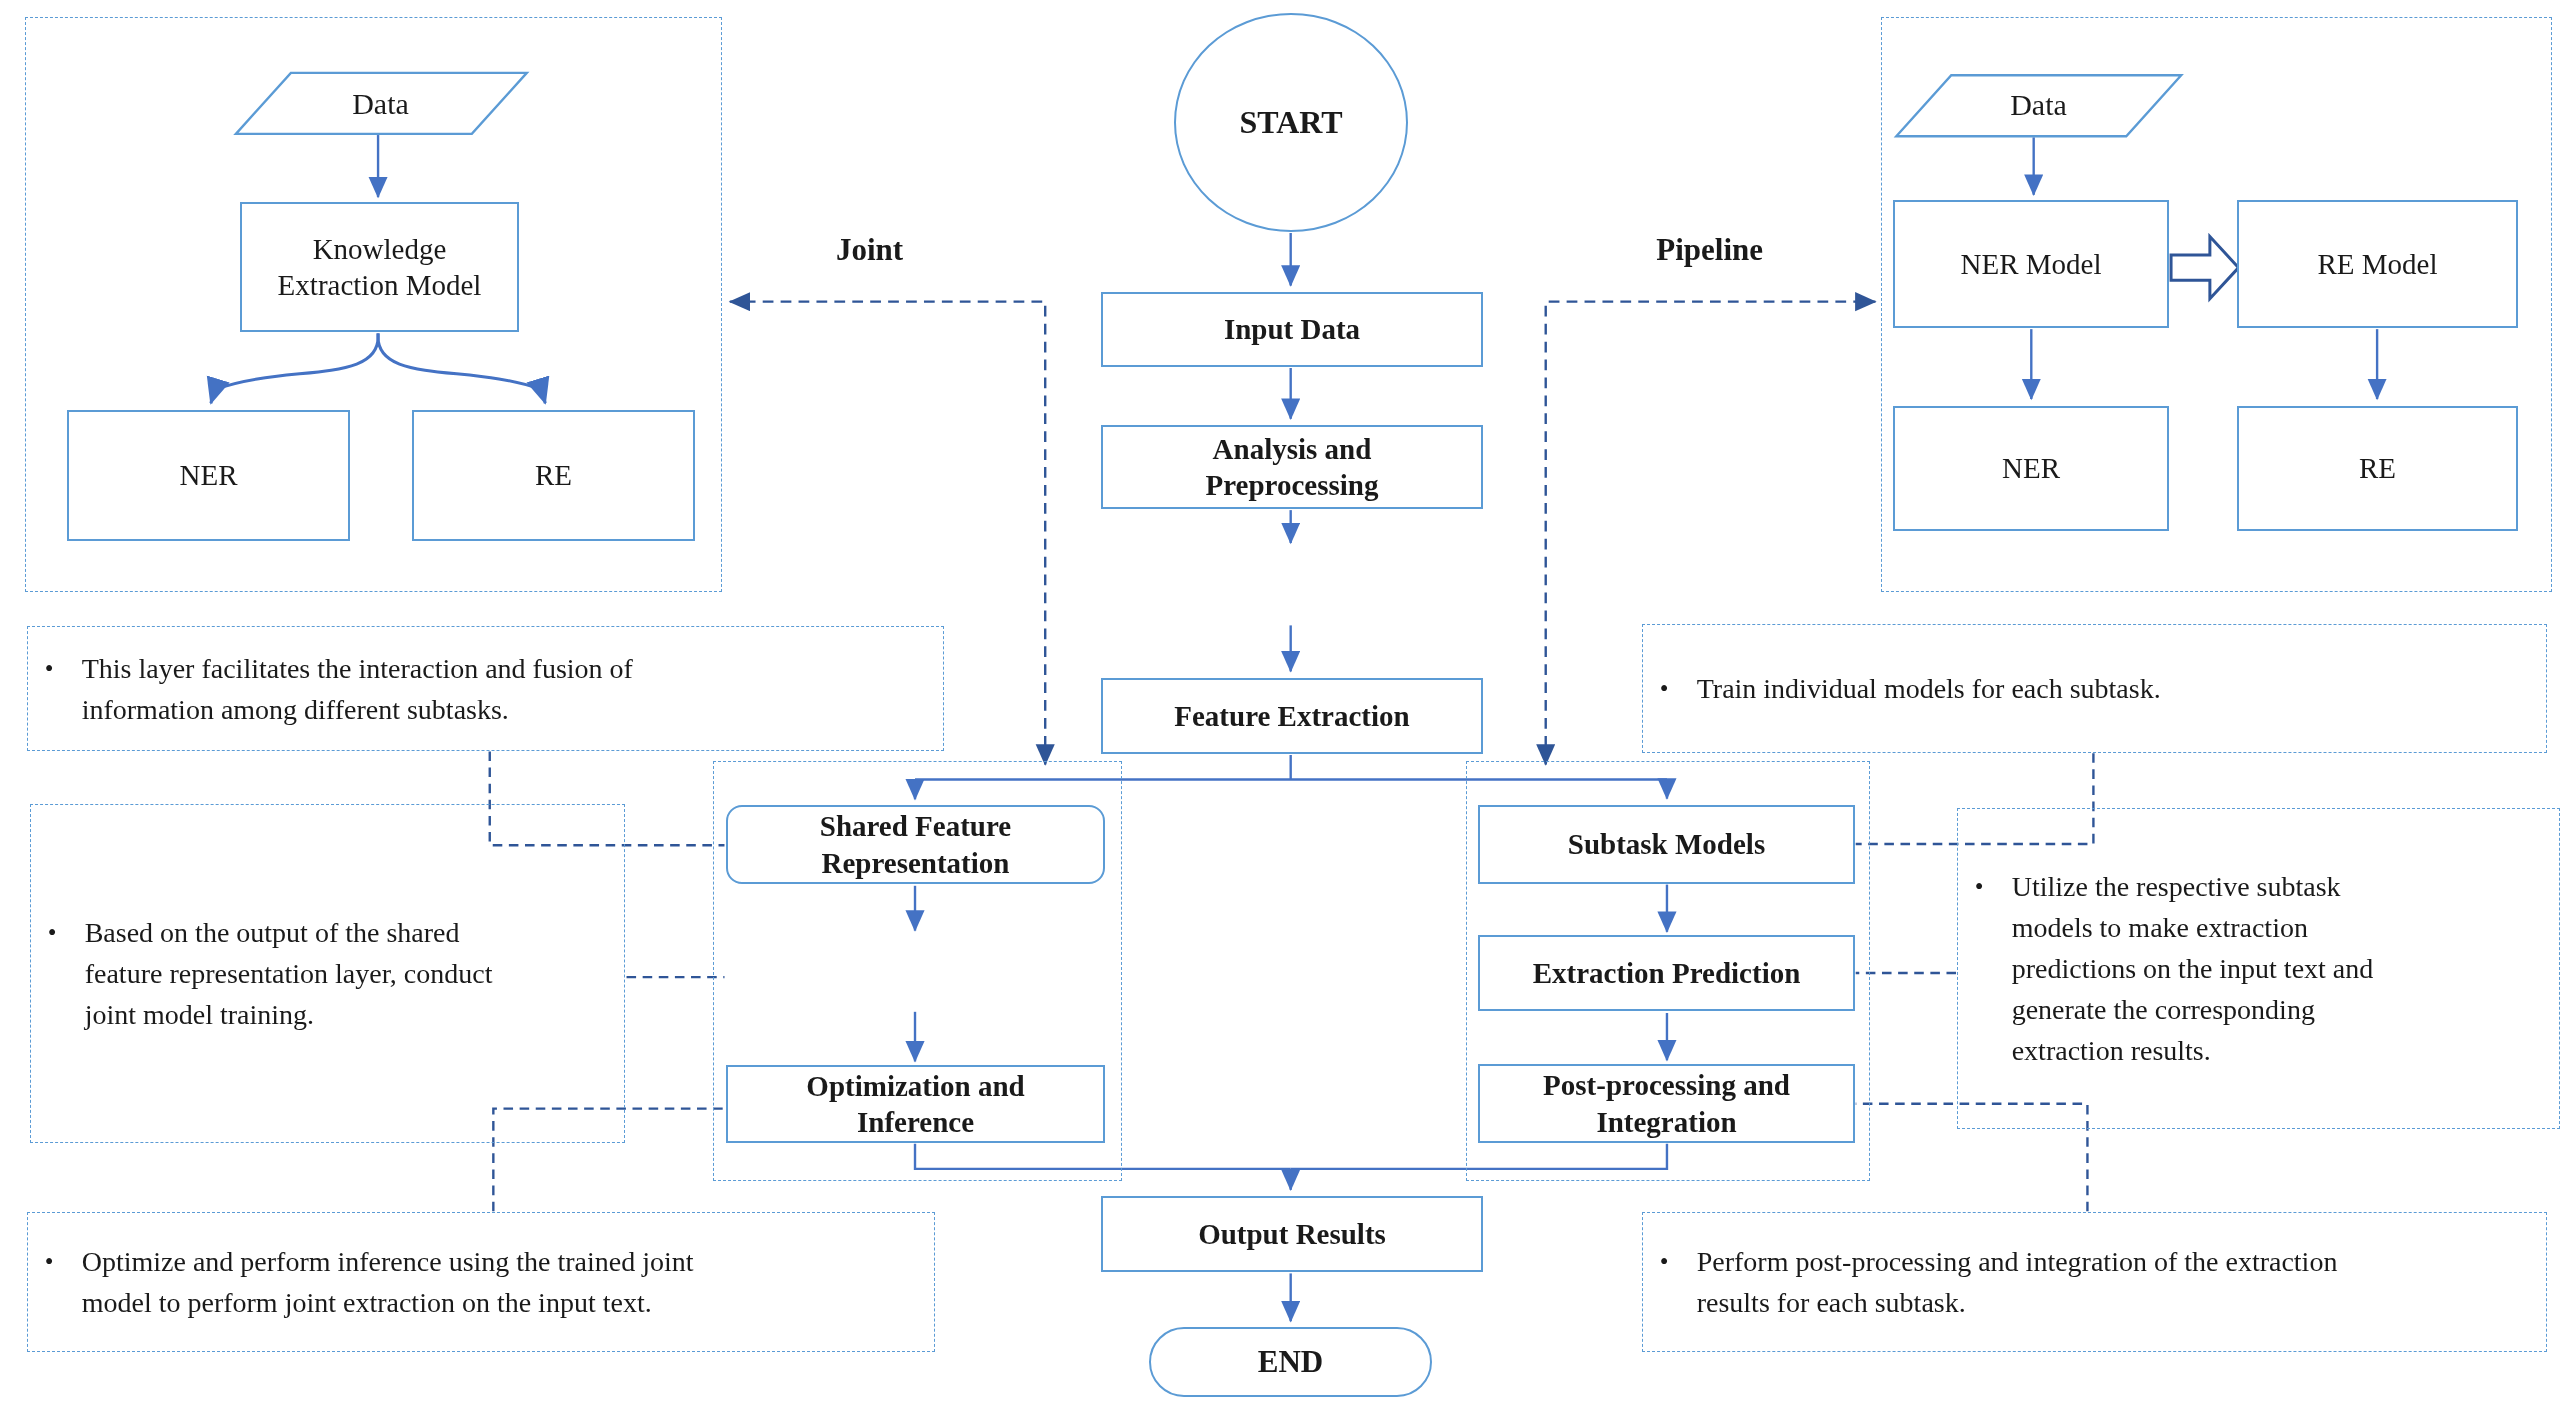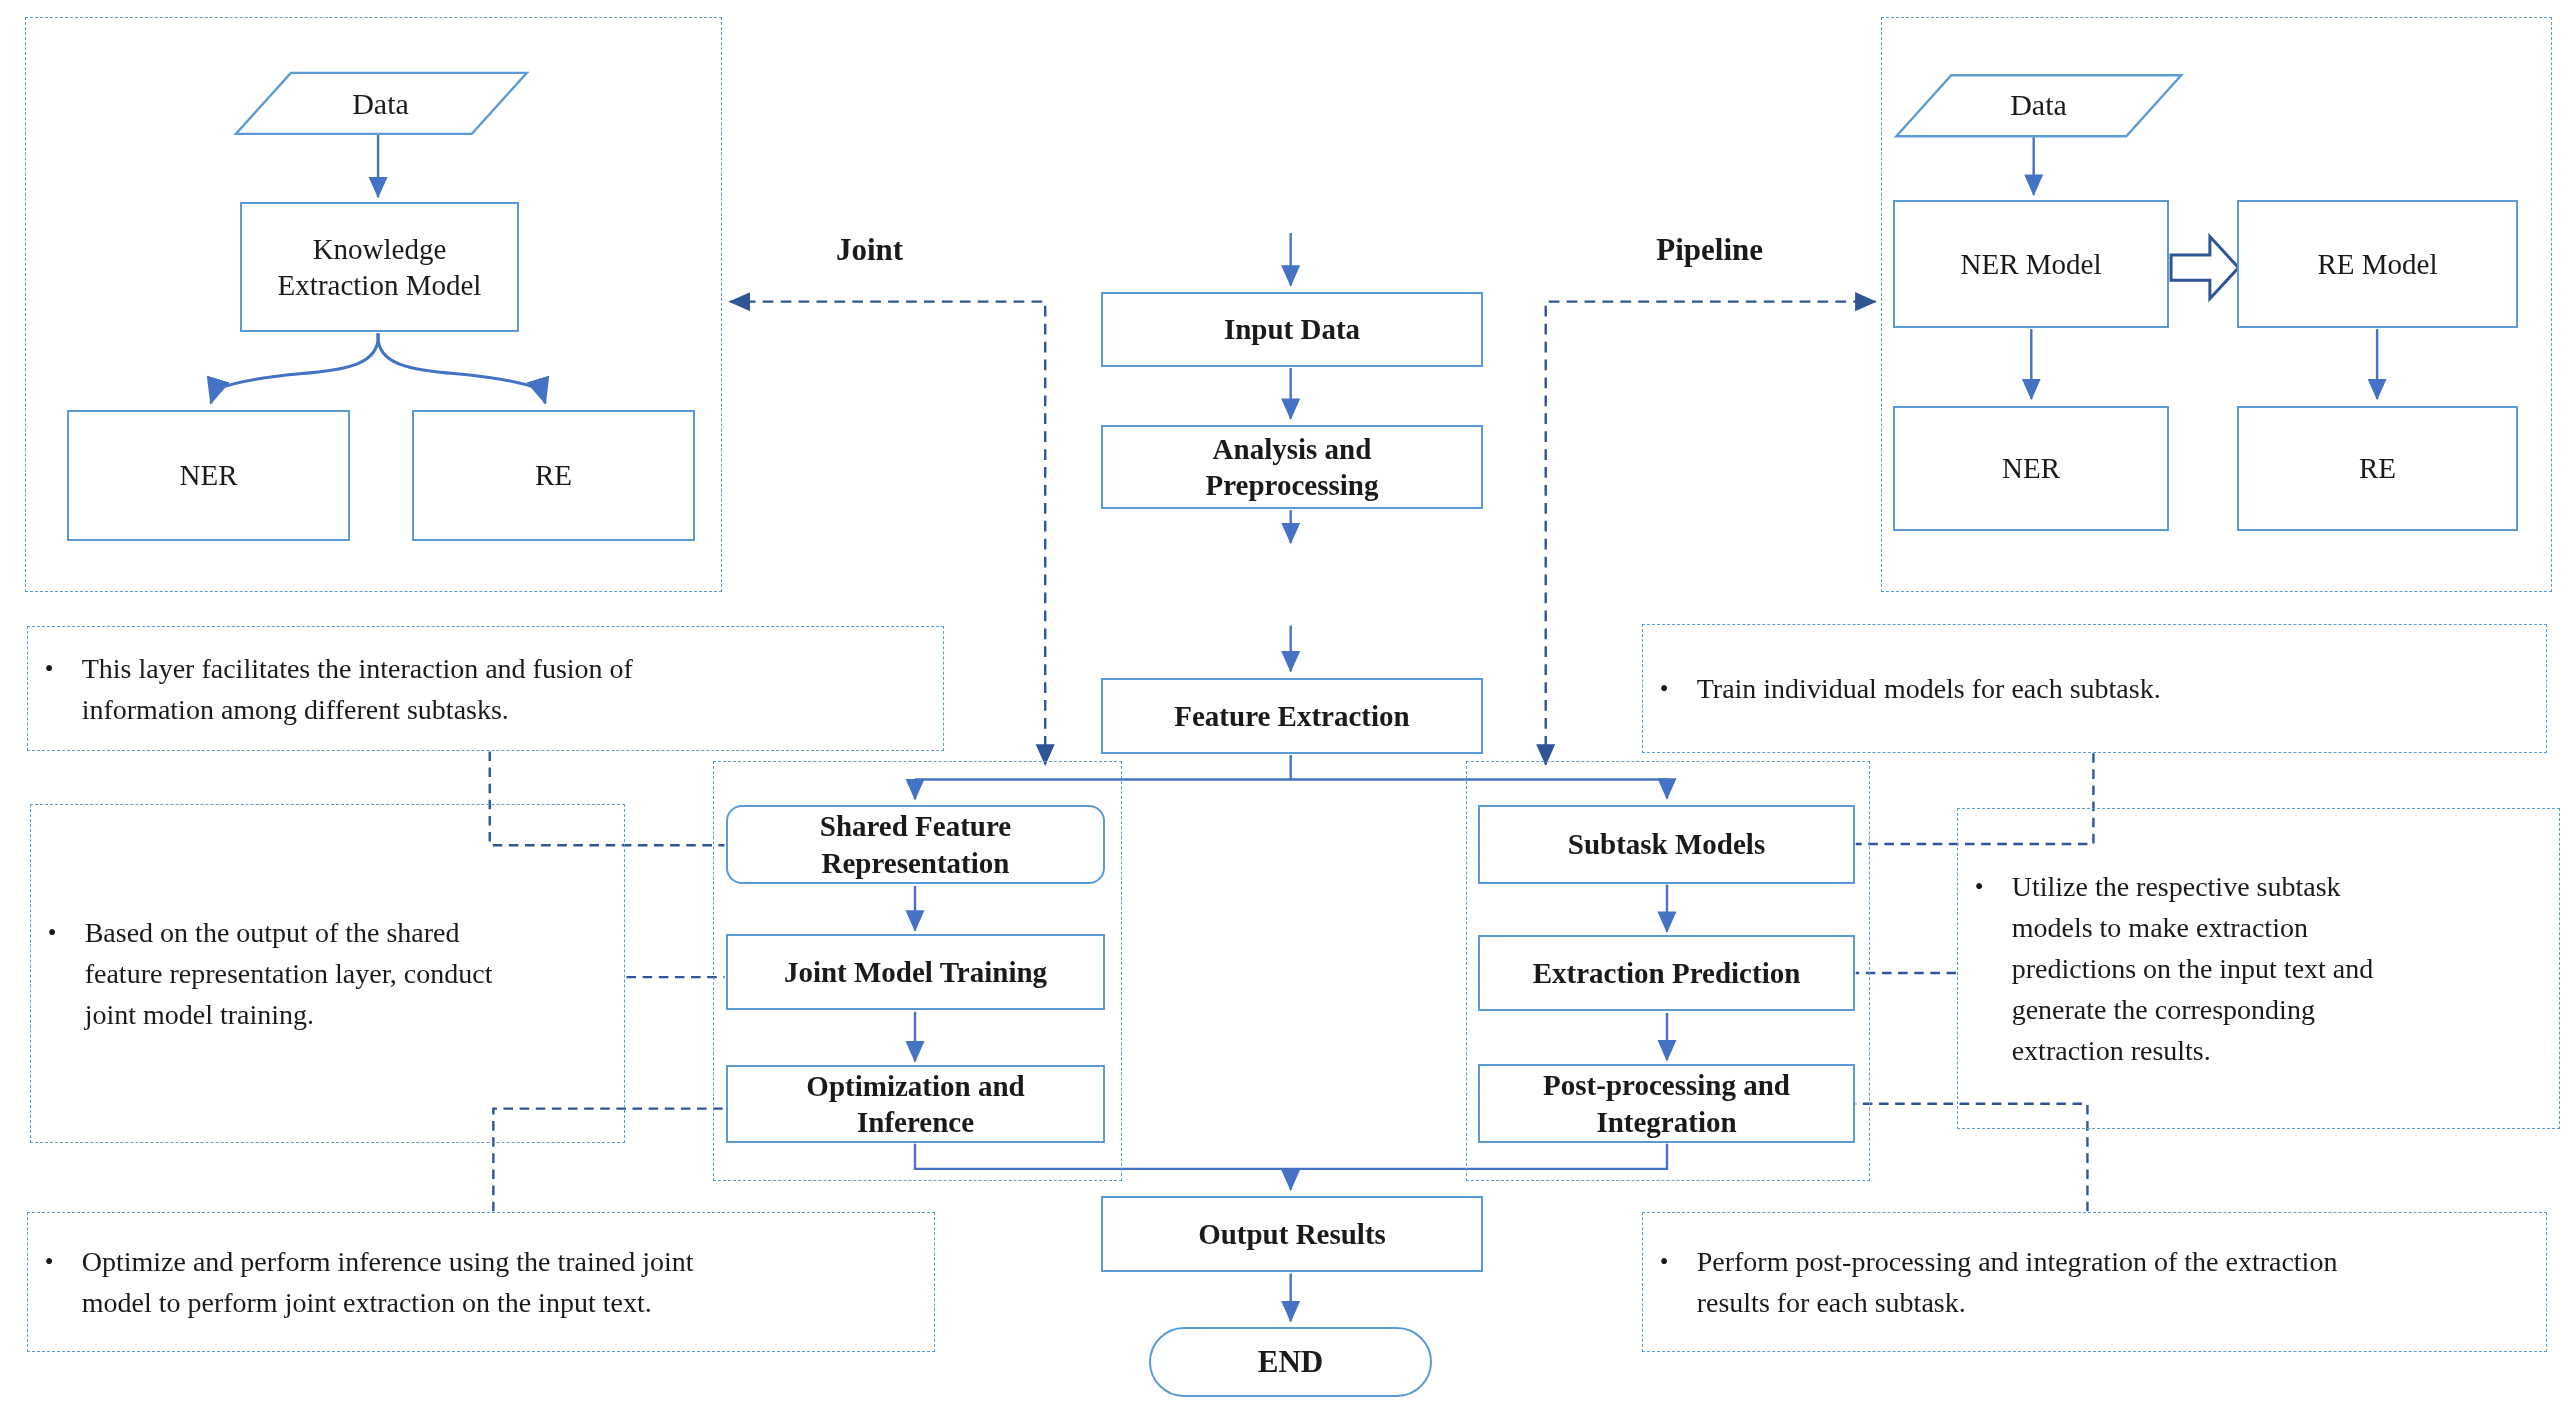--- a/index.html
+++ b/index.html
@@ -109,30 +109,30 @@
 
   <div class="shape-label" style="left:1949px;top:88px;width:179px;">Data</div>
   <div class="solid-box plain-box" style="left:1893px;top:200px;width:276px;height:128px;">NER Model</div>
   <div class="solid-box plain-box" style="left:2237px;top:200px;width:281px;height:128px;">RE Model</div>
   <div class="solid-box plain-box" style="left:1893px;top:406px;width:276px;height:125px;">NER</div>
   <div class="solid-box plain-box" style="left:2237px;top:406px;width:281px;height:125px;">RE</div>
 
   <div class="side-label" style="left:750px;top:232px;width:239px;">Joint</div>
   <div class="side-label" style="left:1524px;top:232px;width:239px;text-align:right;">Pipeline</div>
 
+  <div class="terminal ellipse" style="left:1174px;top:13px;width:234px;height:219px;">START</div>
   <div class="solid-box flow-box" style="left:1101px;top:292px;width:382px;height:75px;">Input Data</div>
   <div class="solid-box flow-box" style="left:1101px;top:425px;width:382px;height:84px;">Analysis and
 Preprocessing</div>
   <div class="solid-box flow-box" style="left:1101px;top:678px;width:382px;height:76px;">Feature Extraction</div>
   <div class="solid-box flow-box" style="left:1101px;top:1196px;width:382px;height:76px;">Output Results</div>
   <div class="terminal pill" style="left:1149px;top:1327px;width:283px;height:70px;">END</div>
 
   <div class="solid-box flow-box" style="left:726px;top:805px;width:379px;height:79px;border-radius:16px;">Shared Feature
 Representation</div>
-  <div class="solid-box flow-box" style="left:726px;top:934px;width:379px;height:76px;">Joint Model Training</div>
   <div class="solid-box flow-box" style="left:726px;top:1065px;width:379px;height:78px;">Optimization and
 Inference</div>
 
   <div class="solid-box flow-box" style="left:1478px;top:935px;width:377px;height:76px;">Extraction Prediction</div>
   <div class="solid-box flow-box" style="left:1478px;top:805px;width:377px;height:79px;">Subtask Models</div>
   <div class="solid-box flow-box" style="left:1478px;top:1064px;width:377px;height:79px;">Post-processing and
 Integration</div>
 
   <div class="note" style="left:27px;top:626px;width:917px;height:125px;">
     <div class="note-inner">

